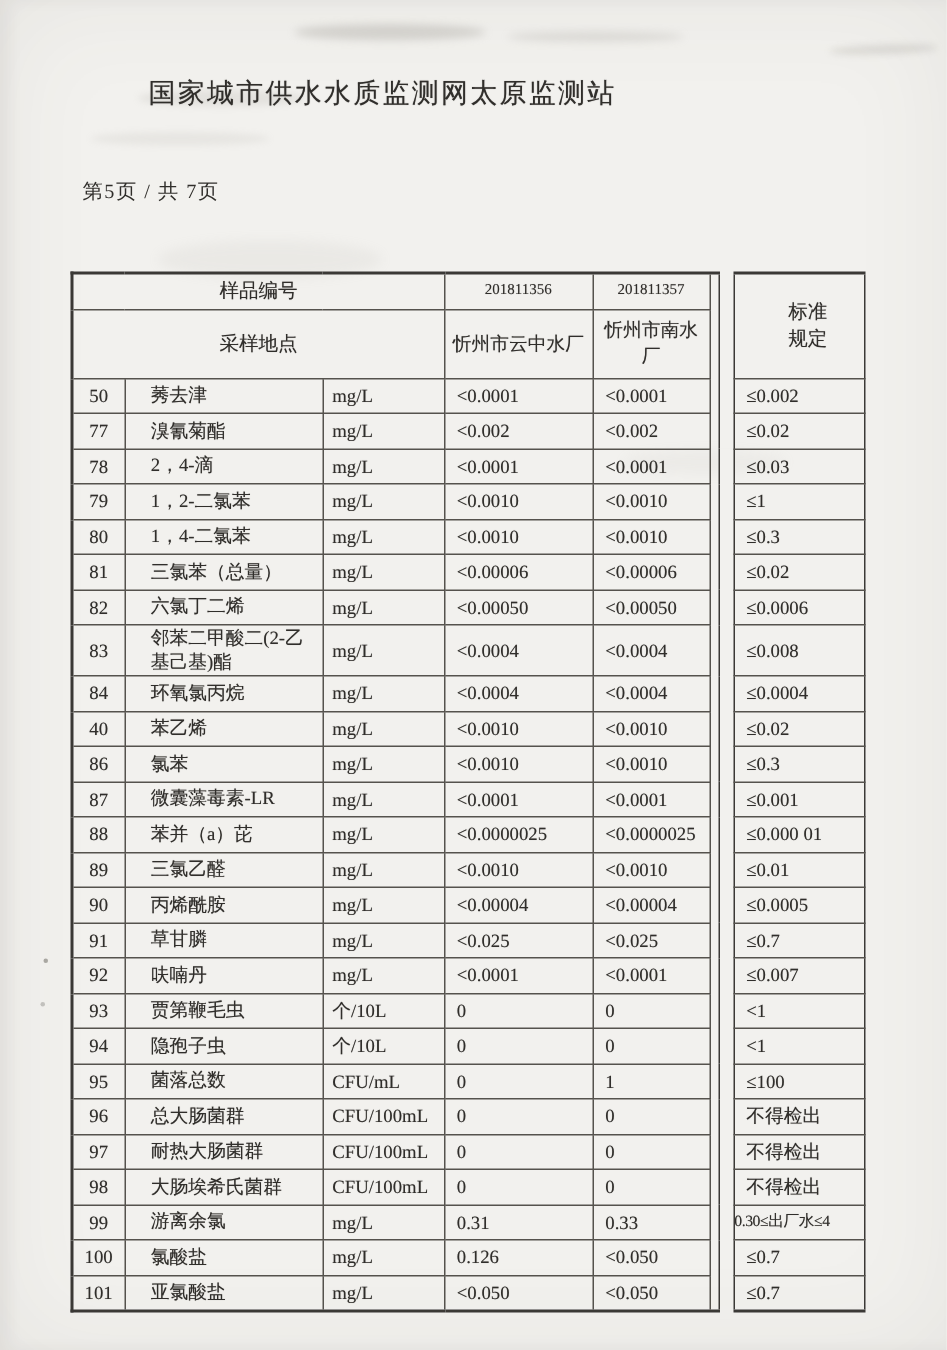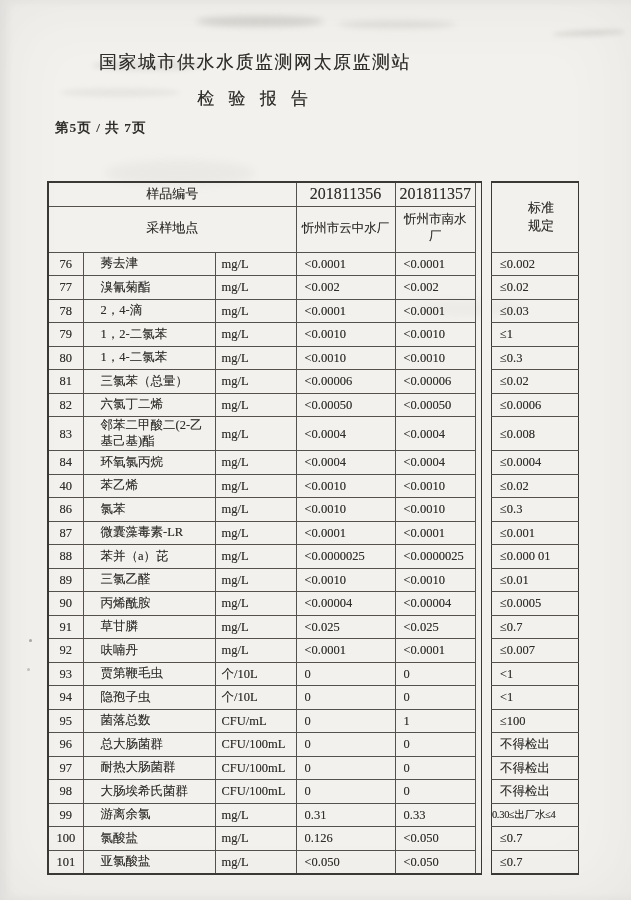--- a/index.html
+++ b/index.html
@@ -28,43 +28,43 @@
   }
   .doc-title{
     margin-top:13px;font-size:17px;letter-spacing:5px;font-weight:500;
     text-shadow:0 0 .6px rgba(48,46,42,.55);
   }
   .meta-row{
     position:absolute;top:119px;left:55px;right:28px;
     display:flex;justify-content:space-between;align-items:baseline;
     font-size:13.5px;
   }
-  .meta-row .pagenum{letter-spacing:1px;font-weight:bold;}
+  .meta-row .pagenum{letter-spacing:1px;}
 
   .report-table{
     position:absolute;top:139px;left:47px;
     border-collapse:collapse;table-layout:fixed;
     font-size:12.5px;
     text-shadow:0 0 .5px rgba(48,46,42,.45);
     margin-top:42px;
   }
   col.c1{width:35px}col.c2{width:132px}col.c3{width:81px}
   col.c4{width:99px}col.c5{width:78px}
   col.c6{width:6px}col.c7{width:10px}col.c8{width:87px}
 
   td{padding:1px 4px;vertical-align:middle;line-height:16px;overflow:hidden;}
   td.m{border:1px solid var(--line);}
   thead tr.h1 td.m{border-top:2px solid var(--line2);}
   thead tr.h1{height:24px;}
-  thead tr.h2{height:46px;font-family:Liberation Mono, monospace;}
+  thead tr.h2{height:46px;}
   tbody tr{height:23.5px;}
   td.first-col{border-left:2px solid var(--line2);}
   tbody tr:last-child td.m{border-bottom:2px solid var(--line2);}
   td.hlabel{text-align:center;font-size:13px;}
-  td.hval{text-align:center;font-size:16px;}
+  td.hval{text-align:center;font-size:10px;}
   td.hloc{text-align:center;font-size:12.5px;line-height:17px;}
 
   td.sp-a{border:none;border-right:1.5px solid var(--line2);padding:0;}
   thead td.sp-a{border-top:2px solid var(--line2);}
   tbody tr:last-child td.sp-a{border-bottom:2px solid var(--line2);}
   td.sp-b{border:none;padding:0;background:var(--paper);}
 
   td.c-std{
     border-left:1.5px solid var(--line2);border-right:1.5px solid var(--line2);
     border-top:1px solid var(--line);border-bottom:1px solid var(--line);
@@ -103,21 +103,20 @@
 <div class="smudge sm3"></div>
 <div class="smudge sm4"></div>
 <div class="smudge sm5"></div>
 <div class="smudge sm6"></div>
 <div class="smudge sm7"></div>
 <div class="speck sp1"></div>
 <div class="speck sp2"></div>
 
 <div class="page-header">
   <div class="station-title">国家城市供水水质监测网太原监测站</div>
-  <div class="doc-title">检 验 报 告</div>
 </div>
 
 <div class="meta-row">
   <div class="pagenum">第5页 / 共 7页</div>
 </div>
 
 <table class="report-table">
   <colgroup>
     <col class="c1">
       <col class="c2">
@@ -139,21 +138,21 @@
 规定</td>
     </tr>
     <tr class="h2">
       <td class="m first-col hlabel" colspan="3">采样地点</td>
       <td class="m hloc">忻州市云中水厂</td>
       <td class="m hloc">忻州市南水厂</td>
     </tr>
   </thead>
   <tbody id="table-body">
       <tr>
-    <td class="m first-col c-no">76</td>
+    <td class="m first-col c-no">50</td>
     <td class="m c-name">莠去津</td>
     <td class="m c-unit">mg/L</td>
     <td class="m c-val">&lt;0.0001</td>
     <td class="m c-val">&lt;0.0001</td>
     <td class="sp-a"></td>
     <td class="sp-b"></td>
     <td class="c-std">≤0.002</td>
   </tr>
       <tr>
     <td class="m first-col c-no">77</td>

